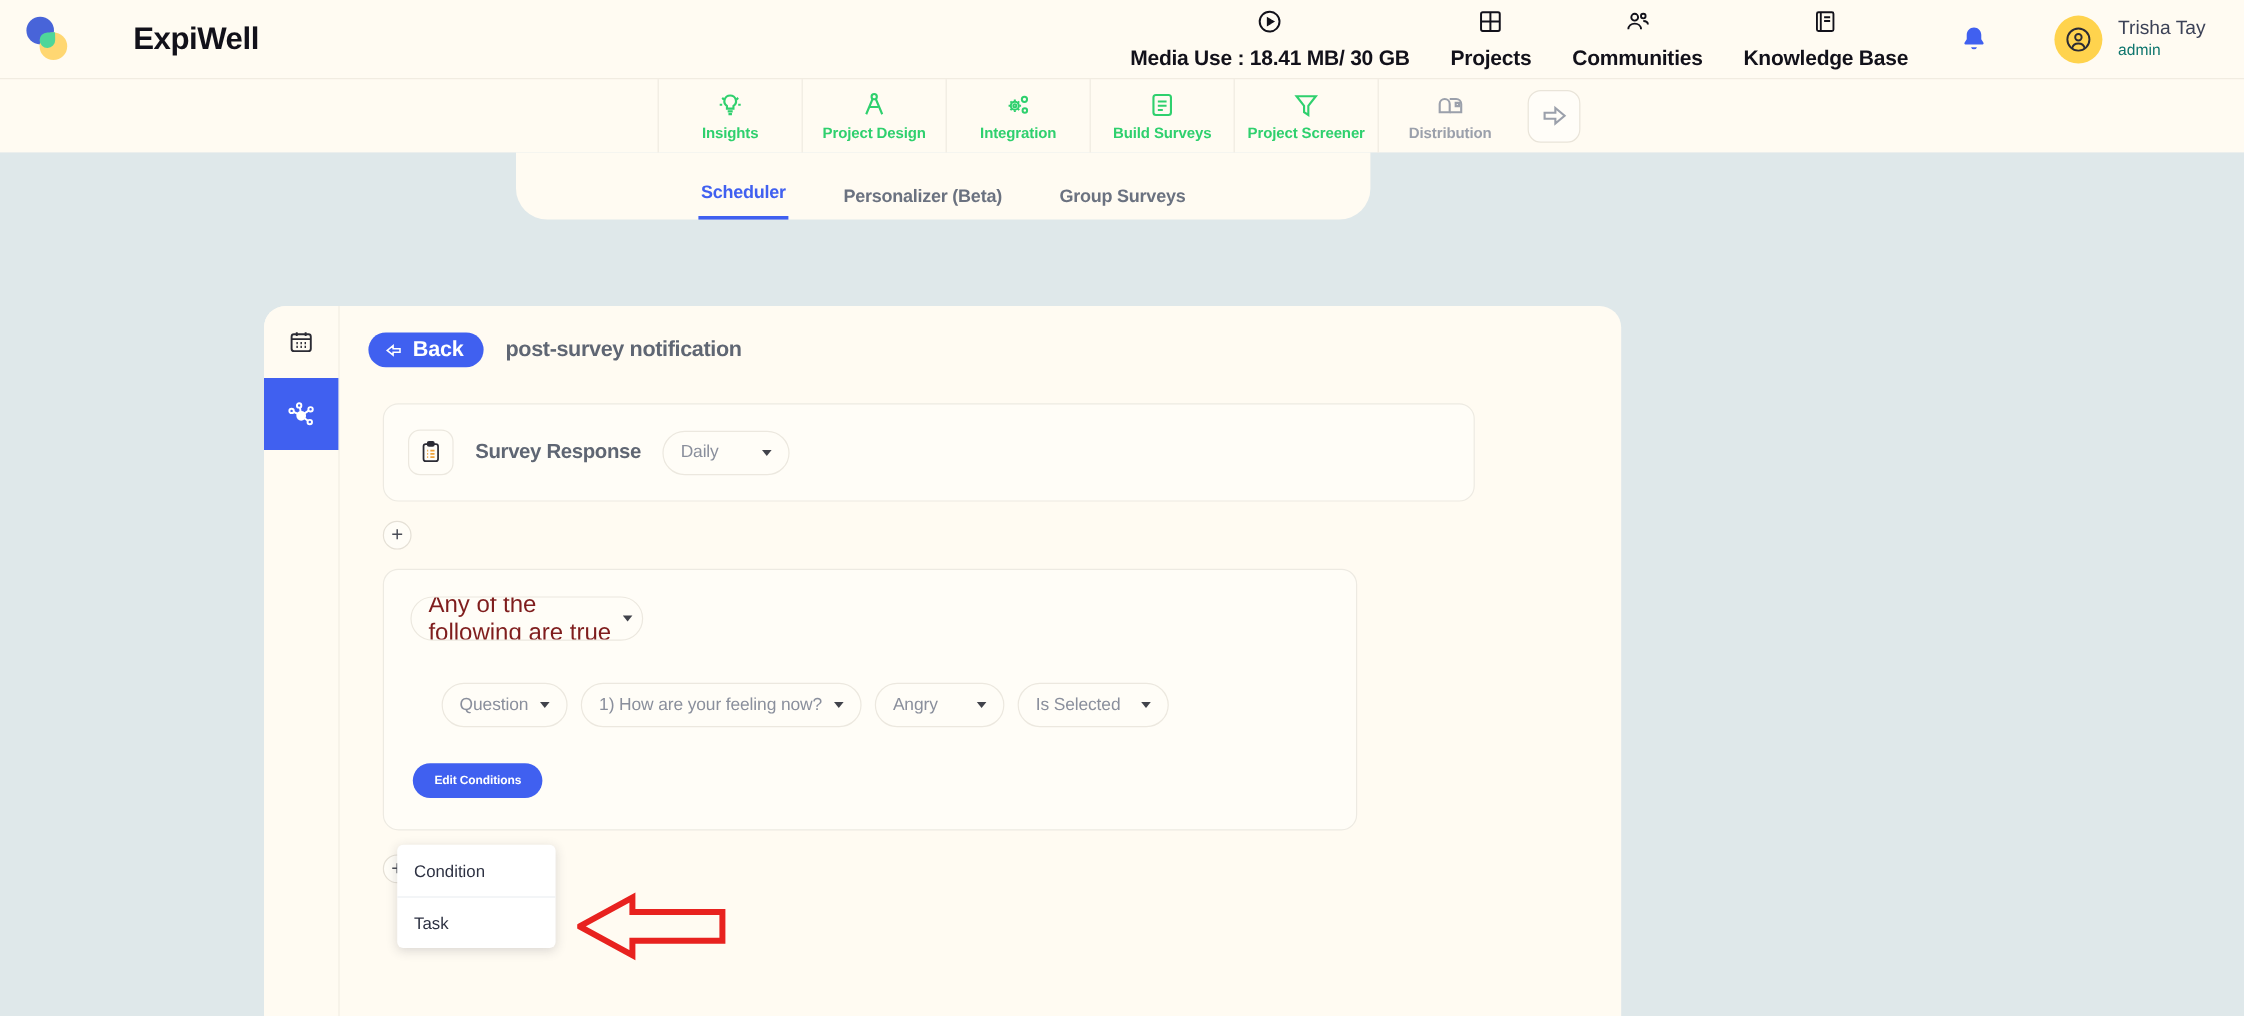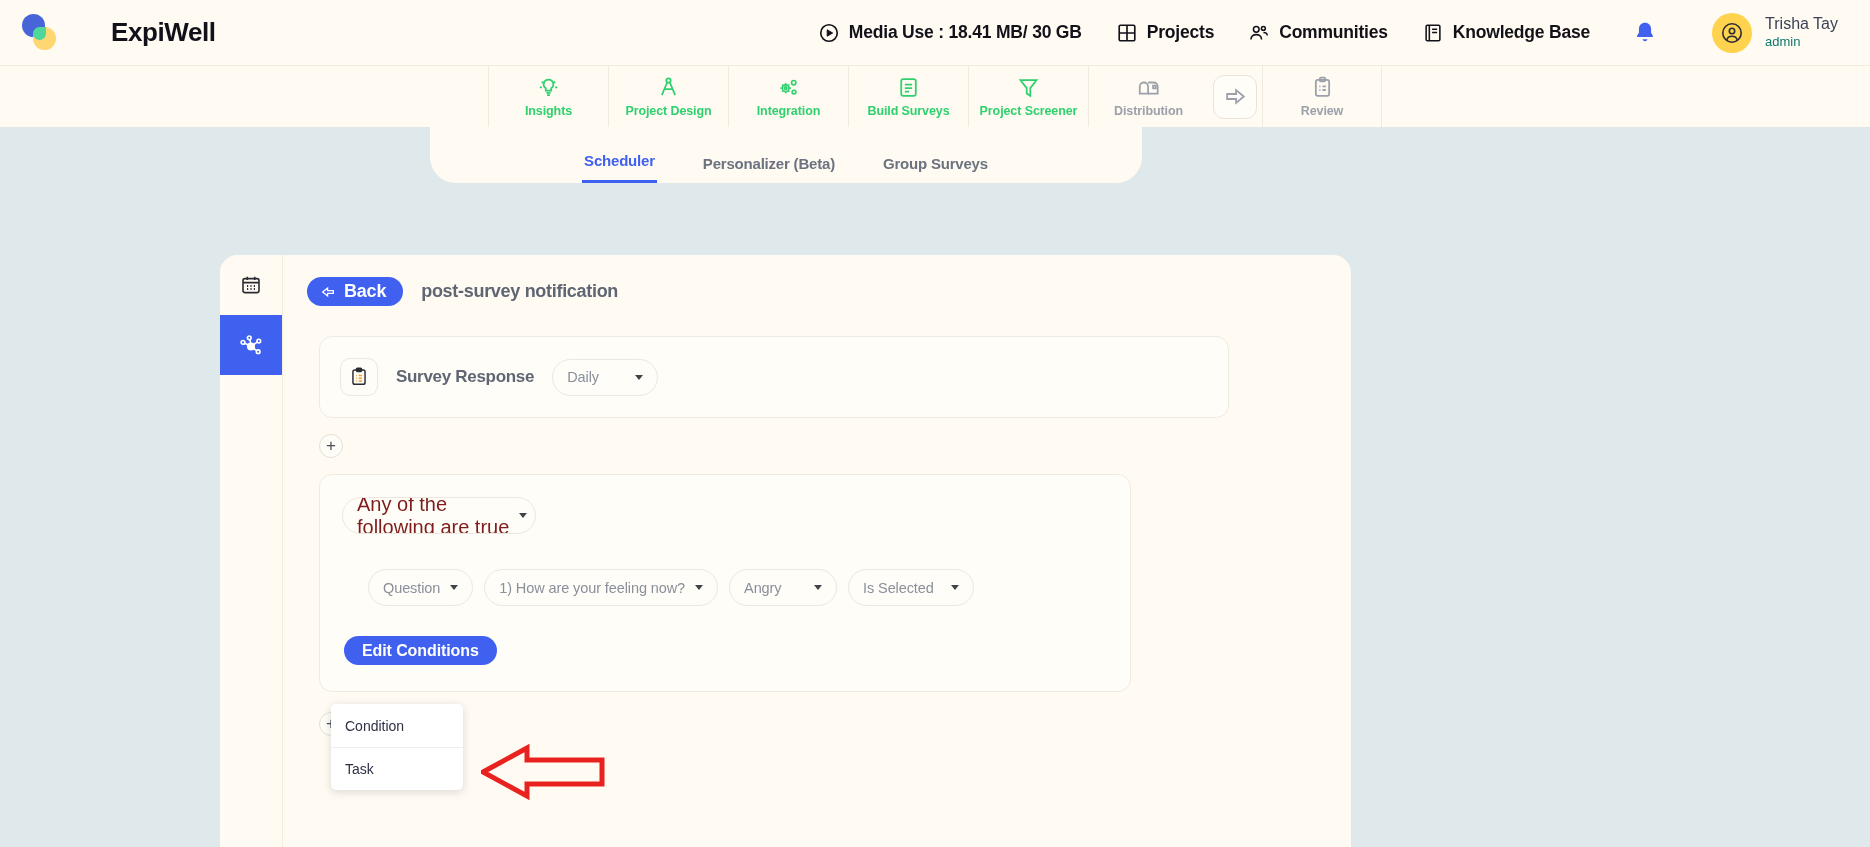--- a/index.html
+++ b/index.html
@@ -20,21 +20,21 @@
   .brand { display: flex; align-items: center; gap: 13px; }
   .logo { width: 38px; height: 38px; position: relative; }
   .logo i { position: absolute; border-radius: 50%; display: block; }
   .logo .c-blue   { width: 23px; height: 23px; left: 0;  top: 0;  background: #4864d9; }
   .logo .c-yellow { width: 23px; height: 23px; left: 11px; top: 13px; background: #ffd772; }
   .logo .c-green  { width: 13px; height: 13px; left: 11px; top: 13px;
                     background: #4fd699; border-radius: 50% 0 50% 50%; transform: rotate(-1deg); }
   .brandname { font-size: 26px; font-weight: bold; color: #12111a; letter-spacing: -0.4px; margin-left: 38px; }
 
   .topnav { margin-left: auto; display: flex; align-items: center; gap: 34px; }
-  .topnav-item { display: flex; align-items: center; gap: 9px; cursor: pointer; }
+  .topnav-item { display: flex; align-items: center; gap: 9px; cursor: pointer; flex-direction: column; }
   .topnav-item .lbl { font-size: 17.5px; font-weight: bold; color: #12111a; letter-spacing: -0.2px; white-space: nowrap; }
   .tn-ico { width: 22px; height: 22px; display: block; flex: none; }
 
   .bell { width: 26px; height: 26px; margin-left: 8px; cursor: pointer; }
   .user { display: flex; align-items: center; gap: 13px; margin-left: 20px; cursor: pointer; }
   .avatar { width: 40px; height: 40px; border-radius: 50%; background: #ffd34d;
             display: flex; align-items: center; justify-content: center; flex: none; }
   .uname { font-size: 16px; color: #3c4257; line-height: 1.25; }
   .urole { font-size: 13px; color: #0f766e; line-height: 1.25; }
 
@@ -127,21 +127,21 @@
   .panel.conditions { width: 812px; padding: 22px 22px 26px 22px; }
   .anyof {
     border: 1px solid #ece8df; border-radius: 20px; background: #fffdf7;
     width: 194px; height: 37px; display: flex; align-items: center; padding: 0 14px;
     position: relative; font-size: 20px; color: #7f1d1d; cursor: pointer; overflow: hidden;
   }
   .anyof .caret { position: absolute; right: 8px; }
   .condrow { display: flex; align-items: center; gap: 11px; margin: 35px 0 0 26px; }
   .editbtn {
     margin: 30px 0 0 2px; background: #4060f0; color: #fff; border: none; border-radius: 16px;
-    height: 29px; padding: 0 18px; font-size: 16px; font-weight: bold; cursor: pointer;
+    height: 29px; padding: 0 18px; font-size: 10px; font-weight: bold; cursor: pointer;
     font-family: inherit; letter-spacing: -0.1px;
   }
 
   .bottomrow { display: flex; align-items: flex-start; margin: 20px 0 0 12px; position: relative; }
   .menu {
     position: absolute; left: 12px; top: -8px; width: 132px;
     background: #ffffff; border-radius: 5px; box-shadow: 0 2px 9px rgba(40,40,60,0.17);
     overflow: hidden; z-index: 5;
   }
   .menu-item { height: 43px; display: flex; align-items: center; padding: 0 14px;
@@ -280,28 +280,20 @@
     </div>
 
     <div class="mod arrowbtn">
       <span class="arrowbox">
         <svg width="21" height="21" viewBox="0 0 24 24" fill="none" stroke="#9ba0ab" stroke-width="1.7">
           <path d="M4 9.6h8.6V5.8L20 12l-7.4 6.2v-3.8H4z"></path>
         </svg>
       </span>
     </div>
 
-    <div class="mod disabled">
-      <svg viewBox="0 0 24 24" fill="none" stroke="#9ba0ab" stroke-width="1.7">
-        <rect x="5.6" y="4.6" width="12.8" height="15.4" rx="2"></rect>
-        <rect x="9.4" y="2.6" width="5.2" height="3.4" rx="1"></rect>
-        <path d="M9 11h1M12 11h3.2M9 14.4h1M12 14.4h3.2"></path>
-      </svg>
-      <span class="mlbl">Review</span>
-    </div>
 
   </div>
 </div>
 
 <div class="body-area">
 
   <div class="subtabs-wrap">
     <span class="subtab active">Scheduler</span>
     <span class="subtab">Personalizer (Beta)</span>
     <span class="subtab">Group Surveys</span>

